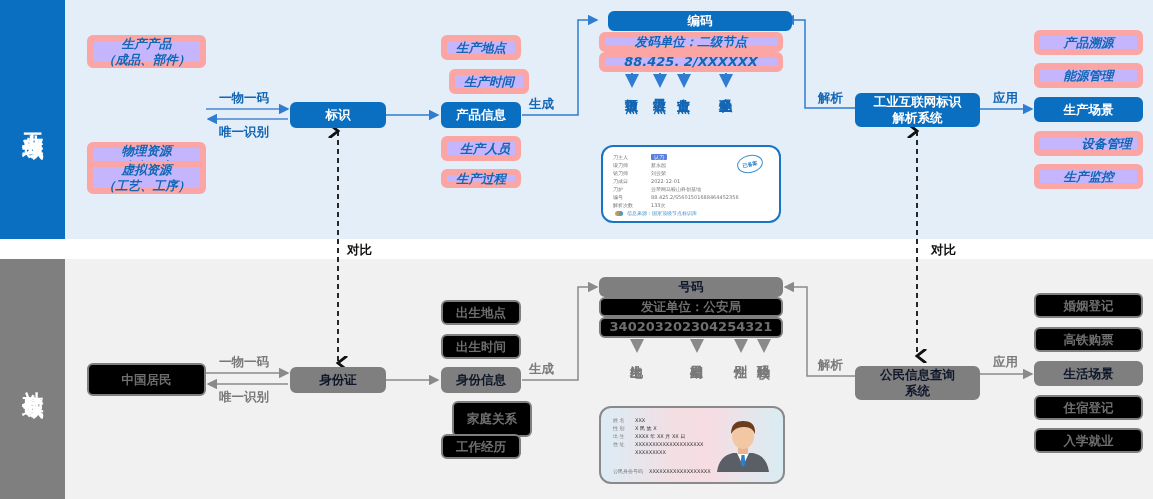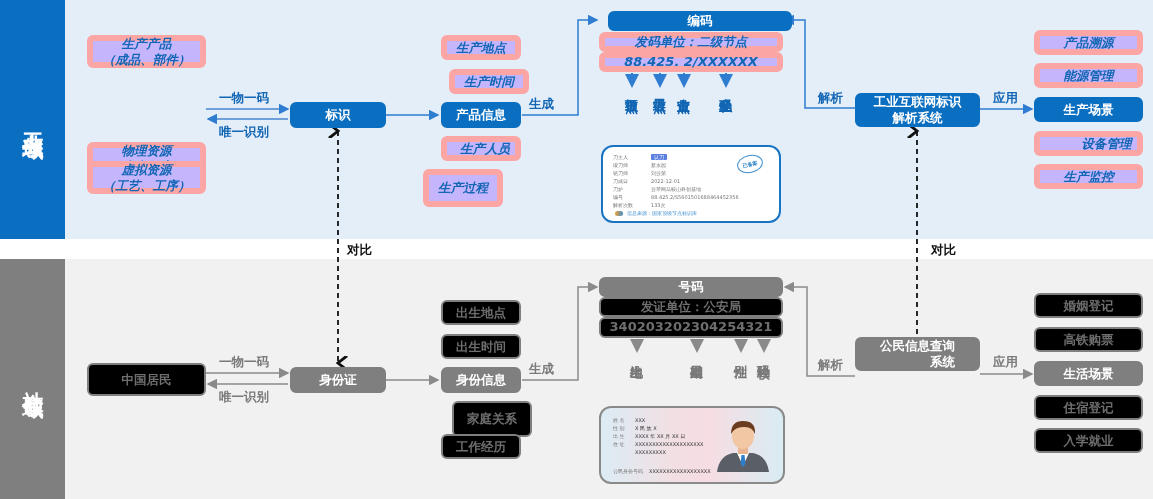--- a/index.html
+++ b/index.html
@@ -12,21 +12,21 @@
           display: flex; align-items: center; justify-content: center; writing-mode: vertical-rl;
           letter-spacing: 2px; line-height: 1; }
   .side-top { top: 0; height: 239px; background: #0b6fc1; }
   .side-bot { top: 259px; height: 240px; background: #7f7f7f; }
 
   .box { position: absolute; border-radius: 6px; display: flex; align-items: center; justify-content: center;
          text-align: center; font-weight: bold; font-size: 12.5px; line-height: 1.25; }
   .ob { background: #c4b5fd; border: 6px solid #fca5a5; color: #1266b4; font-style: italic; }
   .fb { background: #0b6fc1; border: 2px solid #0b6fc1; color: #fff; }
   .og { background: #000000; border: 2px solid #7f7f7f; color: #6e6e6e; }
-  .fg { background: #7f7f7f; border: 2px solid #7f7f7f; color: #ffffff; }
+  .fg { background: #7f7f7f; border: 2px solid #7f7f7f; color: #0f172a; }
 
   .lbl { position: absolute; font-weight: bold; font-size: 12.5px; white-space: nowrap; }
   .lbl.blue { color: #1266b4; }
   .lbl.gray { color: #7a7a7a; }
   .lbl.black { color: #111; }
   .vtxt { position: absolute; font-weight: bold; font-size: 13px; writing-mode: vertical-rl; line-height: 1; letter-spacing: 0; }
   .vtxt.blue { color: #1266b4; }
   .vtxt.gray { color: #7a7a7a; }
 
   svg.lines { position: absolute; left: 0; top: 0; width: 1153px; height: 499px; pointer-events: none; }
@@ -128,21 +128,21 @@
 
 <div class="lbl blue" style="left:219px;top:90px;">一物一码</div>
 <div class="lbl blue" style="left:219px;top:124px;">唯一识别</div>
 
 <div class="box fb" style="left:290px;top:102px;width:96px;height:26px;">标识</div>
 
 <div class="box ob" style="left:441px;top:35px;width:80px;height:25px;">生产地点</div>
 <div class="box ob" style="left:441px;top:69px;width:80px;height:25px;margin-left:8px;">生产时间</div>
 <div class="box fb" style="left:441px;top:102px;width:80px;height:26px;">产品信息</div>
 <div class="box ob" style="left:441px;top:136px;width:80px;height:25px;padding-left:8px;">生产人员</div>
-<div class="box ob" style="left:423px;top:169px;width:80px;height:38px;">生产过程</div>
+<div class="box ob" style="left:441px;top:169px;width:80px;height:19px;">生产过程</div>
 
 <div class="lbl blue" style="left:529px;top:96px;">生成</div>
 
 <div class="box fb" style="left:599px;top:11px;width:184px;height:20px;margin-left:9px;">编码</div>
 <div class="box ob" style="left:599px;top:32px;width:184px;height:20px;">发码单位：二级节点</div>
 <div class="box ob" style="left:599px;top:52px;width:184px;height:20px;font-size:13px;">88.425. 2/XXXXXX</div>
 
 <div class="vtxt blue" style="left:625px;top:89px;">顶级节点</div>
 <div class="vtxt blue" style="left:653px;top:89px;">二级节点</div>
 <div class="vtxt blue" style="left:677px;top:89px;">企业节点</div>
@@ -257,21 +257,21 @@
     <path d="M2,56 Q4,40 18,37 L38,37 Q52,40 54,56 Z" fill="#5a5e66"></path>
     <path d="M22,37 L28,50 L34,37 Z" fill="#fff"></path>
     <path d="M26.5,39 L29.5,39 L30.5,48 L28,51 L25.5,48 Z" fill="#2f7fc8"></path>
     <rect x="23" y="29" width="10" height="9" fill="#e9b48f"></rect>
     <ellipse cx="28" cy="20" rx="11" ry="13" fill="#f2c7a3"></ellipse>
     <path d="M16,18 Q16,5 28,5 Q41,5 40,18 Q37,10 28,11 Q20,11 16,18 Z" fill="#6b3c1e"></path>
   </svg>
 </div>
 
 <div class="lbl gray" style="left:818px;top:357px;">解析</div>
-<div class="box fg" style="left:855px;top:337px;width:125px;height:34px;text-align:right;">
+<div class="box fg" style="left:855px;top:366px;width:125px;height:34px;">
   <div>
       <div>公民信息查询</div>
       <div>系统</div>
     </div>
 </div>
 <div class="lbl gray" style="left:993px;top:354px;">应用</div>
 
 <div class="box og" style="left:1034px;top:293px;width:109px;height:25px;">婚姻登记</div>
 <div class="box og" style="left:1034px;top:327px;width:109px;height:25px;">高铁购票</div>
 <div class="box fg" style="left:1034px;top:361px;width:109px;height:25px;">生活场景</div>

